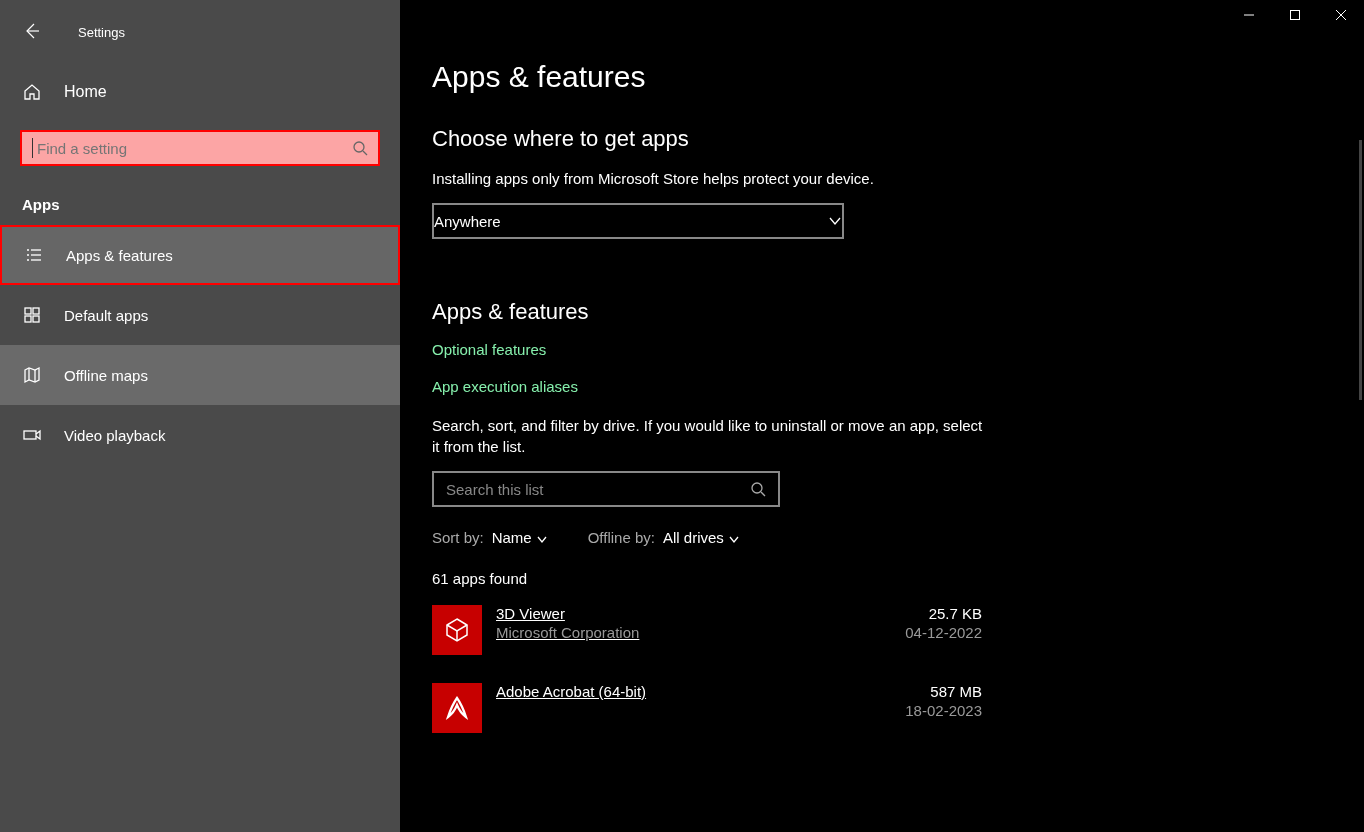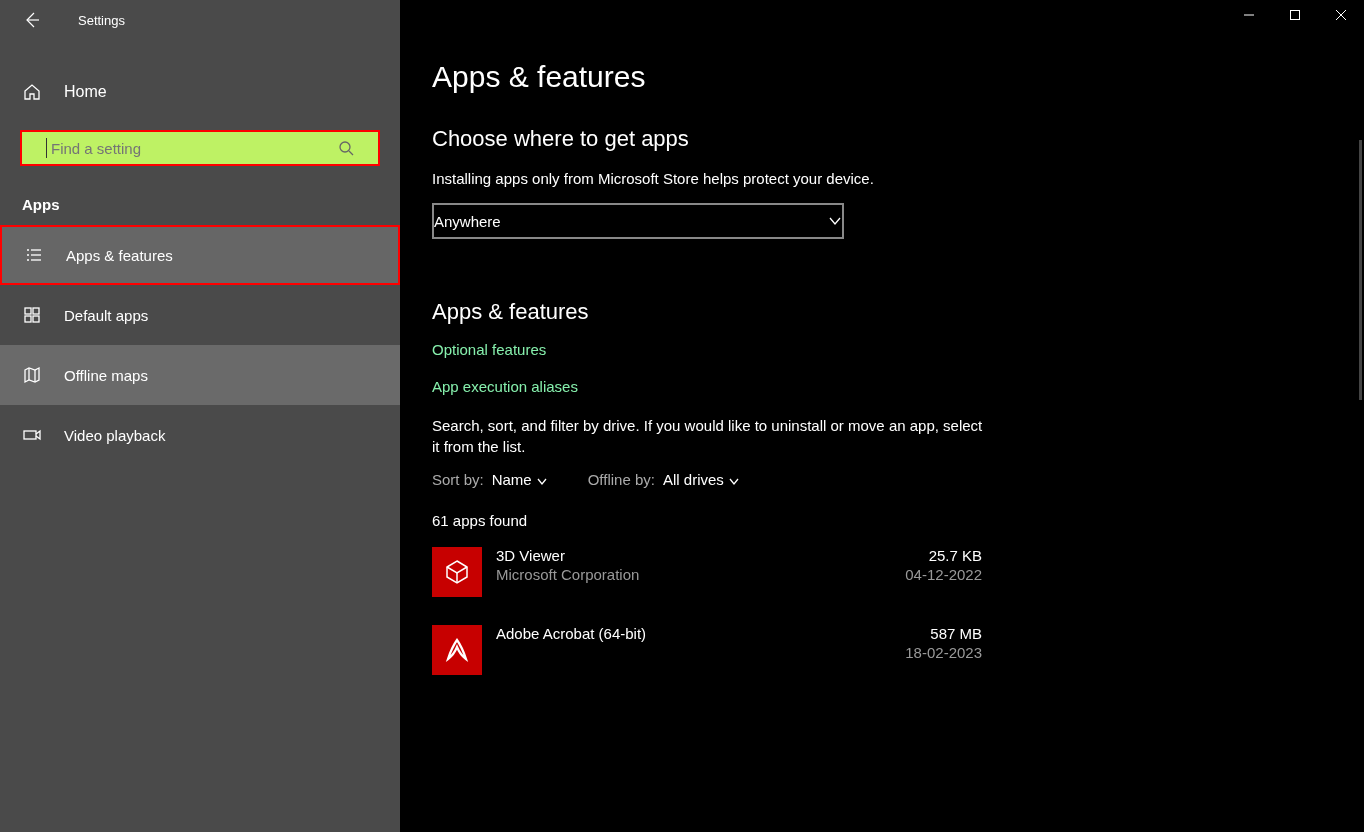--- a/index.html
+++ b/index.html
@@ -1,28 +1,28 @@
 <!DOCTYPE html>
 <html><head>
 <meta charset="utf-8">
 <style>
   * { margin: 0; padding: 0; box-sizing: border-box; font-family: "Segoe UI", Arial, sans-serif; }
   body { width: 1364px; height: 832px; background: #000; color: #fff; overflow: hidden; position: relative; }
 
   
   .sidebar { position: absolute; left: 0; top: 0; width: 400px; height: 832px; background: #4a4a4a; }
-  .sidebar-header { display: flex; align-items: center; height: 40px; padding-left: 22px; }
+  .sidebar-header { display: flex; align-items: flex-end; height: 40px; padding-left: 22px; }
   .back-arrow { width: 18px; height: 18px; display: flex; align-items: center; justify-content: center; }
   .sidebar-title { margin-left: 38px; font-size: 13px; font-weight: 400; color: #fff; }
 
   .home-row { display: flex; align-items: center; height: 48px; padding-left: 22px; margin-top: 28px; }
   .home-icon { width: 20px; height: 20px; }
   .home-label { margin-left: 22px; font-size: 16px; color: #fff; }
 
-  .search-box { margin: 14px 20px 0 20px; height: 36px; background: #bef264; border: 2px solid #ff0000; display: flex; align-items: center; padding: 0 24px; }
+  .search-box { margin: 14px 20px 0 20px; height: 36px; background: #fca5a5; border: 2px solid #ff0000; display: flex; align-items: center; padding: 0 10px; }
   .search-box input { flex: 1; border: none; outline: none; font-size: 15px; background: transparent; color: #555; }
   .search-box .caret { width: 1px; height: 20px; background: #333; margin-right: 4px; }
   .search-box .mag { width: 16px; height: 16px; }
 
   .category-label { margin: 30px 0 12px 22px; font-size: 15px; font-weight: 600; color: #fff; }
 
   .nav-item { display: flex; align-items: center; height: 60px; padding-left: 22px; font-size: 15px; color: #fff; }
   .nav-item.selected { background: #666; border: 2px solid #ff0000; }
   .nav-item.hover { background: #6a6a6a; }
   .nav-icon { width: 20px; height: 20px; display: flex; align-items: center; justify-content: center; }
@@ -44,21 +44,21 @@
 
   .sort-filter { display: flex; gap: 40px; margin-bottom: 24px; font-size: 15px; }
   .sf-label { color: #aaa; }
   .sf-value { color: #fff; margin-left: 4px; }
   .sf-item { display: flex; align-items: flex-end; gap: 4px; }
 
   .count { font-size: 15px; margin-bottom: 18px; }
 
   .app-row { display: flex; align-items: flex-start; width: 550px; margin-bottom: 28px; }
   .app-icon { width: 50px; height: 50px; background: #c70000; display: flex; align-items: center; justify-content: center; flex-shrink: 0; }
-  .app-info { margin-left: 14px; flex: 1; }
+  .app-info { margin-left: 14px; flex: 1; text-decoration: underline; }
   .app-name { font-size: 15px; color: #fff; }
   .app-pub { font-size: 15px; color: #999; margin-top: 2px; }
   .app-meta { text-align: right; }
   .app-size { font-size: 15px; color: #fff; }
   .app-date { font-size: 15px; color: #999; margin-top: 2px; }
 
   
   .window-controls { position: absolute; top: 0; right: 0; display: flex; height: 30px; }
   .win-btn { width: 46px; height: 30px; display: flex; align-items: center; justify-content: center; }
 
@@ -170,20 +170,29 @@
     </span>
   </div>
 
   <div class="section-heading">Apps &amp; features</div>
 
   <a class="link">Optional features</a>
   <a class="link">App execution aliases</a>
 
   <div class="desc-text">Search, sort, and filter by drive. If you would like to uninstall or move an app, select it from the list.</div>
 
+  <div class="list-search">
+    <span class="ph">Search this list</span>
+    <span>
+      <svg width="16" height="16" viewBox="0 0 16 16">
+          <circle cx="7" cy="7" r="5" stroke="#aaa" stroke-width="1.3" fill="none"></circle>
+          <line x1="11" y1="11" x2="15" y2="15" stroke="#aaa" stroke-width="1.3"></line>
+        </svg>
+    </span>
+  </div>
 
   <div class="sort-filter">
     <div class="sf-item">
       <span class="sf-label">Sort by:</span>
       <span class="sf-value">Name</span>
       <span>
           <svg width="12" height="12" viewBox="0 0 12 12">
             <path d="M2 3 L6 8 L10 3" stroke="#fff" stroke-width="1.3" fill="none"></path>
           </svg>
         </span>

